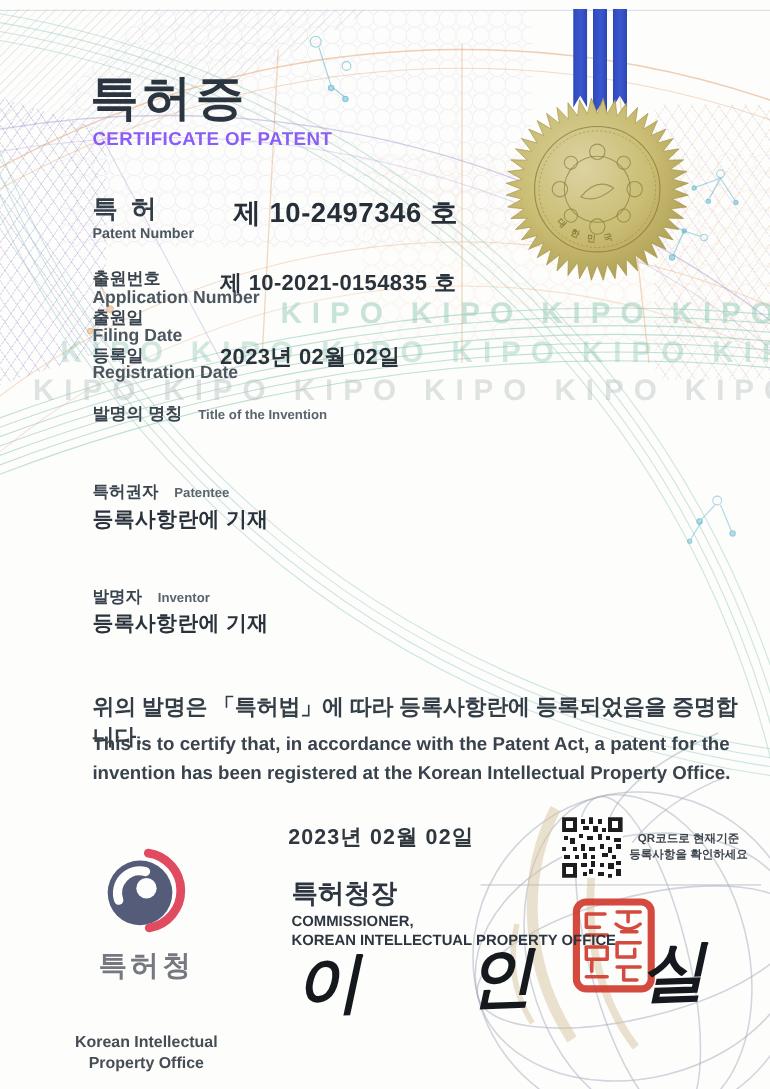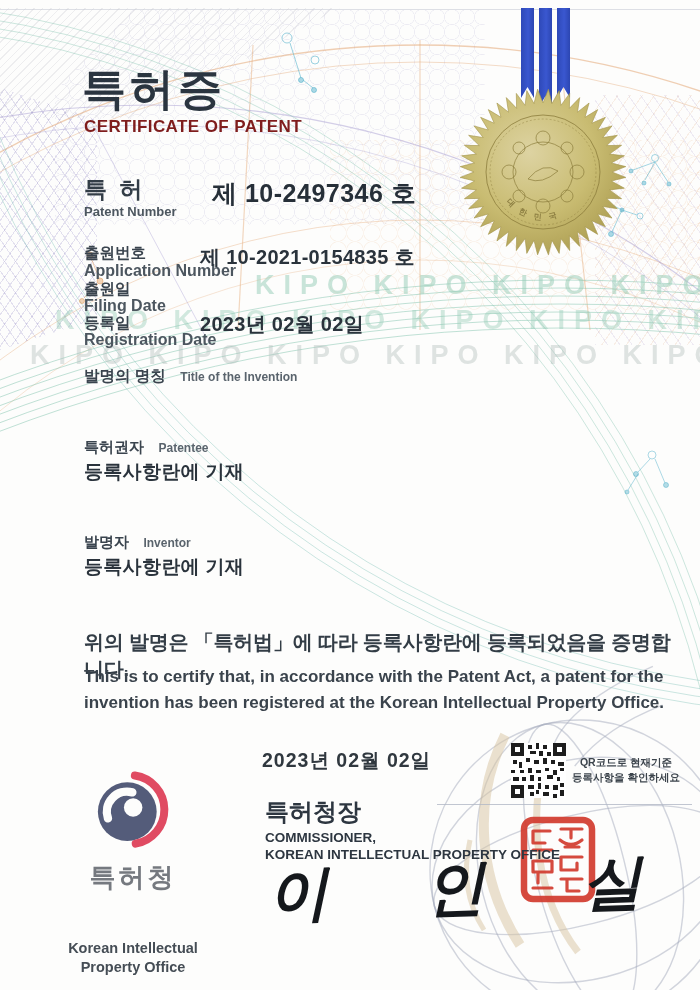--- a/index.html
+++ b/index.html
@@ -50,21 +50,21 @@
   .wm3{left:30px;top:340px;color:rgba(176,188,184,.40);}
   
   .ribbon{position:absolute;top:8px;width:13px;z-index:2;
     background:linear-gradient(90deg,#2e49b8,#3a57d0 55%,#2c46b2);
     clip-path:polygon(0 0,100% 0,100% 100%,50% calc(100% - 11px),0 100%);}
   #medallion{z-index:3;}
   #seal-svg{z-index:4;}
   
   .z{z-index:5;}
   .title-kr{left:82px;top:60px;font-size:44px;font-weight:800;letter-spacing:4px;color:#2b3540;}
-  .title-en{left:84px;top:117px;font-size:17px;font-weight:bold;letter-spacing:.4px;color:#7f1d1d;}
+  .title-en{left:84px;top:117px;font-size:17px;font-weight:bold;letter-spacing:.4px;color:#8b5cf6;}
   .lbl-kr-big{font-size:23px;font-weight:bold;color:#333d47;}
   .lbl-kr{font-size:15.5px;font-weight:bold;color:#3a444e;}
   .lbl-en{font-size:16px;font-weight:bold;color:#4c565f;}
   .val-big{font-size:25px;font-weight:bold;color:#262f38;letter-spacing:.5px;}
   .val{font-size:20px;font-weight:bold;color:#2a333c;letter-spacing:.3px;}
   .sec-en{font-size:12px;font-weight:bold;color:#5a646d;margin-left:10px;}
   .stmt-kr{left:84px;top:629px;width:600px;font-size:20px;font-weight:bold;color:#333d46;letter-spacing:-.2px;}
   .stmt-en{left:84px;top:664px;width:592px;font-size:17px;font-weight:bold;color:#3a434c;line-height:25.5px;}
   .issue-date{left:262px;top:747px;font-size:19.5px;font-weight:600;color:#30383f;letter-spacing:1px;}
   .qr-note{left:572px;top:755px;font-size:10.5px;font-weight:bold;color:#3c444c;line-height:15px;text-align:center;}

